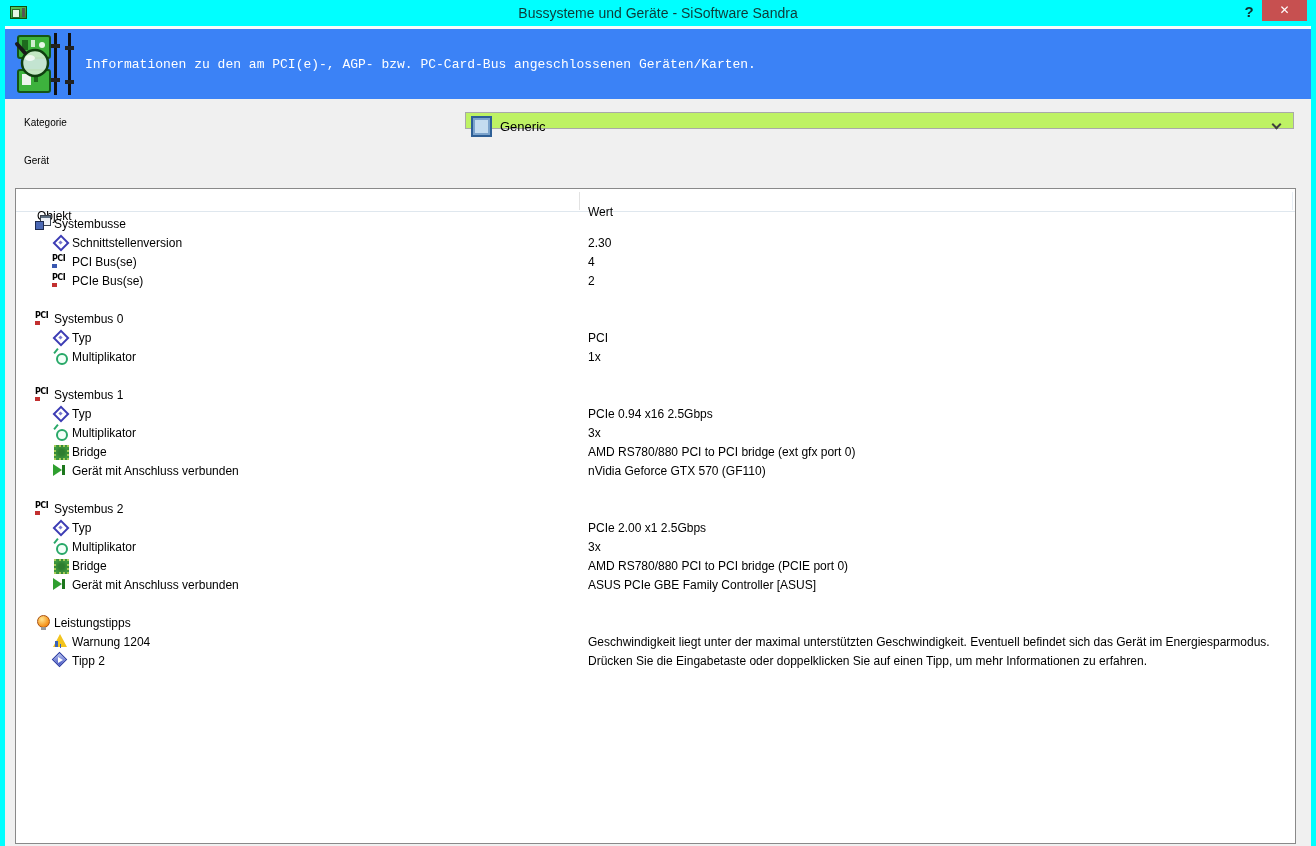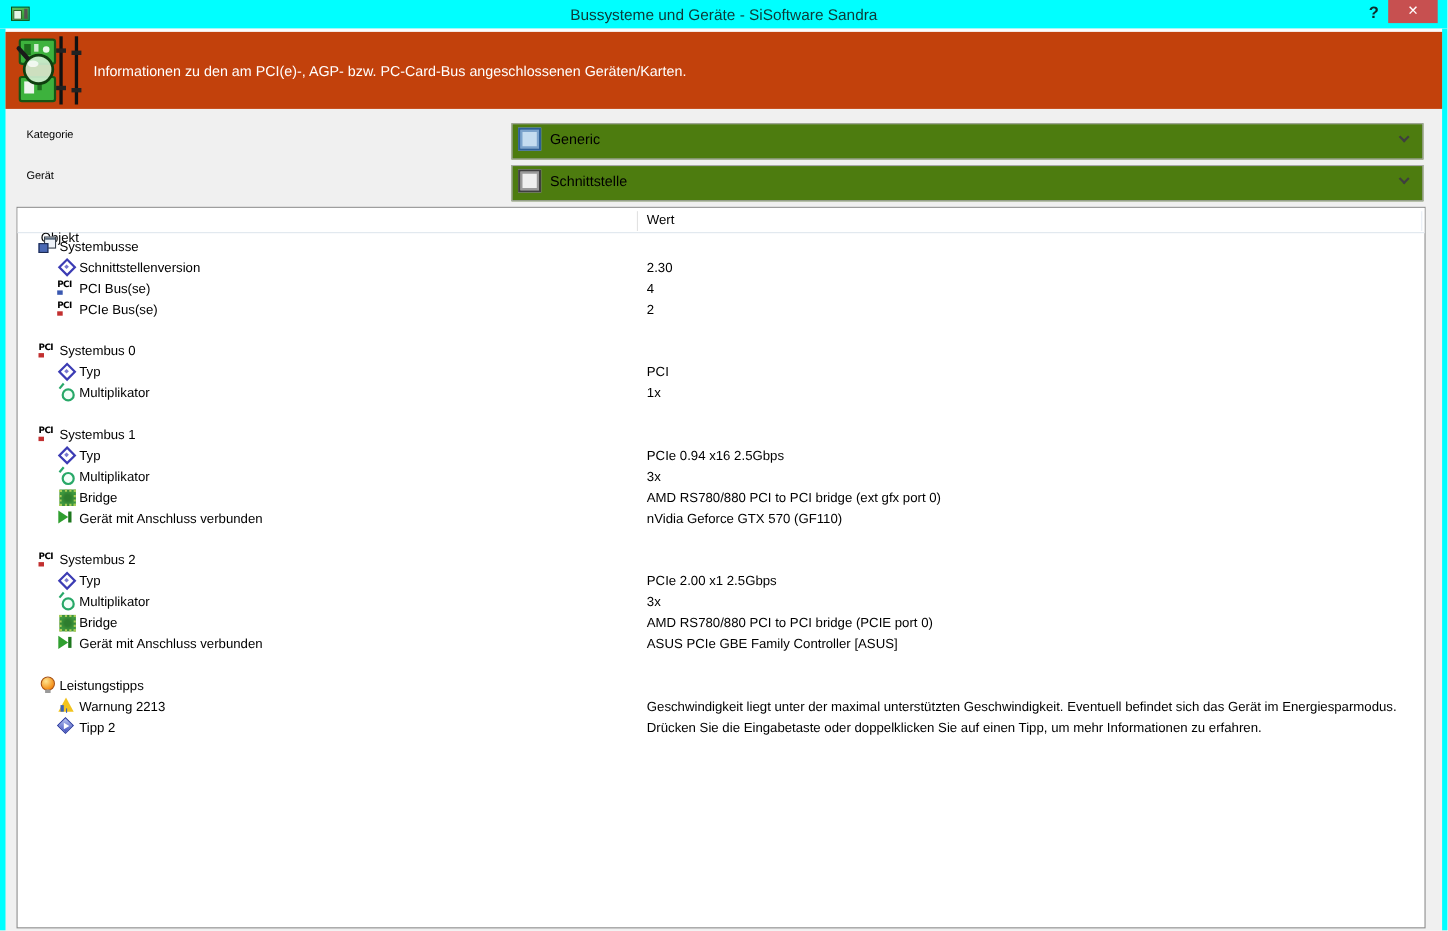--- a/index.html
+++ b/index.html
@@ -21,44 +21,44 @@
   .close-btn { position:absolute; right:9px; top:0; width:45px; height:21px; background:#c75050;
               color:#fff; font-size:12px; text-align:center; line-height:21px; }
 
   
   .edge { position:absolute; top:26px; bottom:0; width:5px; background:#00ffff; }
   .edge.left { left:0; } .edge.right { right:0; }
 
   .top-gap { position:absolute; left:0; top:26px; width:1316px; height:3px; background:#fbfbfb; }
 
   
-  .banner { position:absolute; left:5px; top:29px; width:1306px; height:70px; background:#c2410c; }
+  .banner { position:absolute; left:5px; top:29px; width:1306px; height:70px; background:#3b82f6;font-family:Liberation Mono, monospace; }
   .banner-icon { position:absolute; left:9px; top:3px; }
   .banner-text { position:absolute; left:80px; top:28px; color:#ffffff; font-size:13px; }
 
   
   .field-label { position:absolute; left:24px; font-size:10px; color:#000; }
   .label-cat { top:117px; } .label-dev { top:155px;text-align:center; }
-  .dropdown { position:absolute; left:465px; width:829px; height:33px; background:#4d7c0f;
+  .dropdown { position:absolute; left:465px; width:829px; height:17px; background:#bef264;
               border:1px solid #a9a9a9; }
   .dd1 { top:112px; } .dd2 { top:150px; }
   .dd-icon { position:absolute; left:5px; top:3px; width:21px; height:21px; }
   .dd-icon.blue { border:2px solid #2e5f96; background:#c4dcf0; box-shadow:inset 0 0 0 2px #7ba3cc; }
   .dd-icon.gray { border:2px solid #3f3f3f; background:#efefef; box-shadow:inset 0 0 0 2px #9a9a9a; }
   .dd-text { position:absolute; left:34px; top:6px; font-size:13px; color:#000; }
   .chevron { position:absolute; right:13px; top:8px; width:7px; height:7px;
              border-right:2px solid #3f3f3f; border-bottom:2px solid #3f3f3f; transform:rotate(45deg); }
 
   
   .panel { position:absolute; left:15px; top:188px; width:1281px; height:656px;
            background:#fff; border:1px solid #898989; }
   .panel-header { position:absolute; left:0; top:0; width:100%; height:23px;
            border-bottom:1px solid #dfe7ee; background:#fff; }
   .col-objekt { position:absolute; left:21px; top:20px; font-size:12px; color:#000; }
-  .col-wert   { position:absolute; left:572px; top:4px; font-size:12px; color:#000; }
+  .col-wert   { position:absolute; left:572px; top:16px; font-size:12px; color:#000; }
   .header-sep  { position:absolute; left:563px; top:3px; width:1px; height:18px; background:#e2e2e2; }
   .header-sep2 { position:absolute; left:1276px; top:3px; width:1px; height:18px; background:#e6edf4; }
 
   .rows { position:absolute; left:0; top:25px; width:100%; }
   .row { position:relative; height:19px; }
   .row .icon { position:absolute; top:1px; width:16px; height:16px; }
   .row.group .icon { left:19px; }
   .row.item  .icon { left:36px; }
   .row .label { position:absolute; top:3px; font-size:12px; color:#000; white-space:nowrap; }
   .row.group .label { left:38px; }
@@ -147,25 +147,20 @@
   </div>
 
   <div class="field-label label-cat">Kategorie</div>
   <div class="dropdown dd1">
     <span class="dd-icon blue"></span>
     <span class="dd-text">Generic</span>
     <span class="chevron"></span>
   </div>
 
   <div class="field-label label-dev">Gerät</div>
-  <div class="dropdown dd2">
-    <span class="dd-icon gray"></span>
-    <span class="dd-text">Schnittstelle</span>
-    <span class="chevron"></span>
-  </div>
 
   <div class="panel">
     <div class="panel-header">
       <span class="col-objekt">Objekt</span>
       <span class="col-wert">Wert</span>
       <span class="header-sep"></span>
       <span class="header-sep2"></span>
     </div>
     <div class="rows" id="rows">
         <div class="row group">
@@ -252,21 +247,21 @@
           <span class="label">Gerät mit Anschluss verbunden</span>
           <span class="value">ASUS PCIe GBE Family Controller [ASUS]</span>
         </div>
         <div class="row spacer"></div>
         <div class="row group">
           <span class="icon ic-lightbulb"></span>
           <span class="label">Leistungstipps</span>
         </div>
         <div class="row item">
           <span class="icon ic-warning-triangle"></span>
-          <span class="label">Warnung 2213</span>
+          <span class="label">Warnung 1204</span>
           <span class="value">Geschwindigkeit liegt unter der maximal unterstützten Geschwindigkeit. Eventuell befindet sich das Gerät im Energiesparmodus.</span>
         </div>
         <div class="row item">
           <span class="icon ic-tip-arrow"></span>
           <span class="label">Tipp 2</span>
           <span class="value">Drücken Sie die Eingabetaste oder doppelklicken Sie auf einen Tipp, um mehr Informationen zu erfahren.</span>
         </div>
       </div>
   </div>
 

